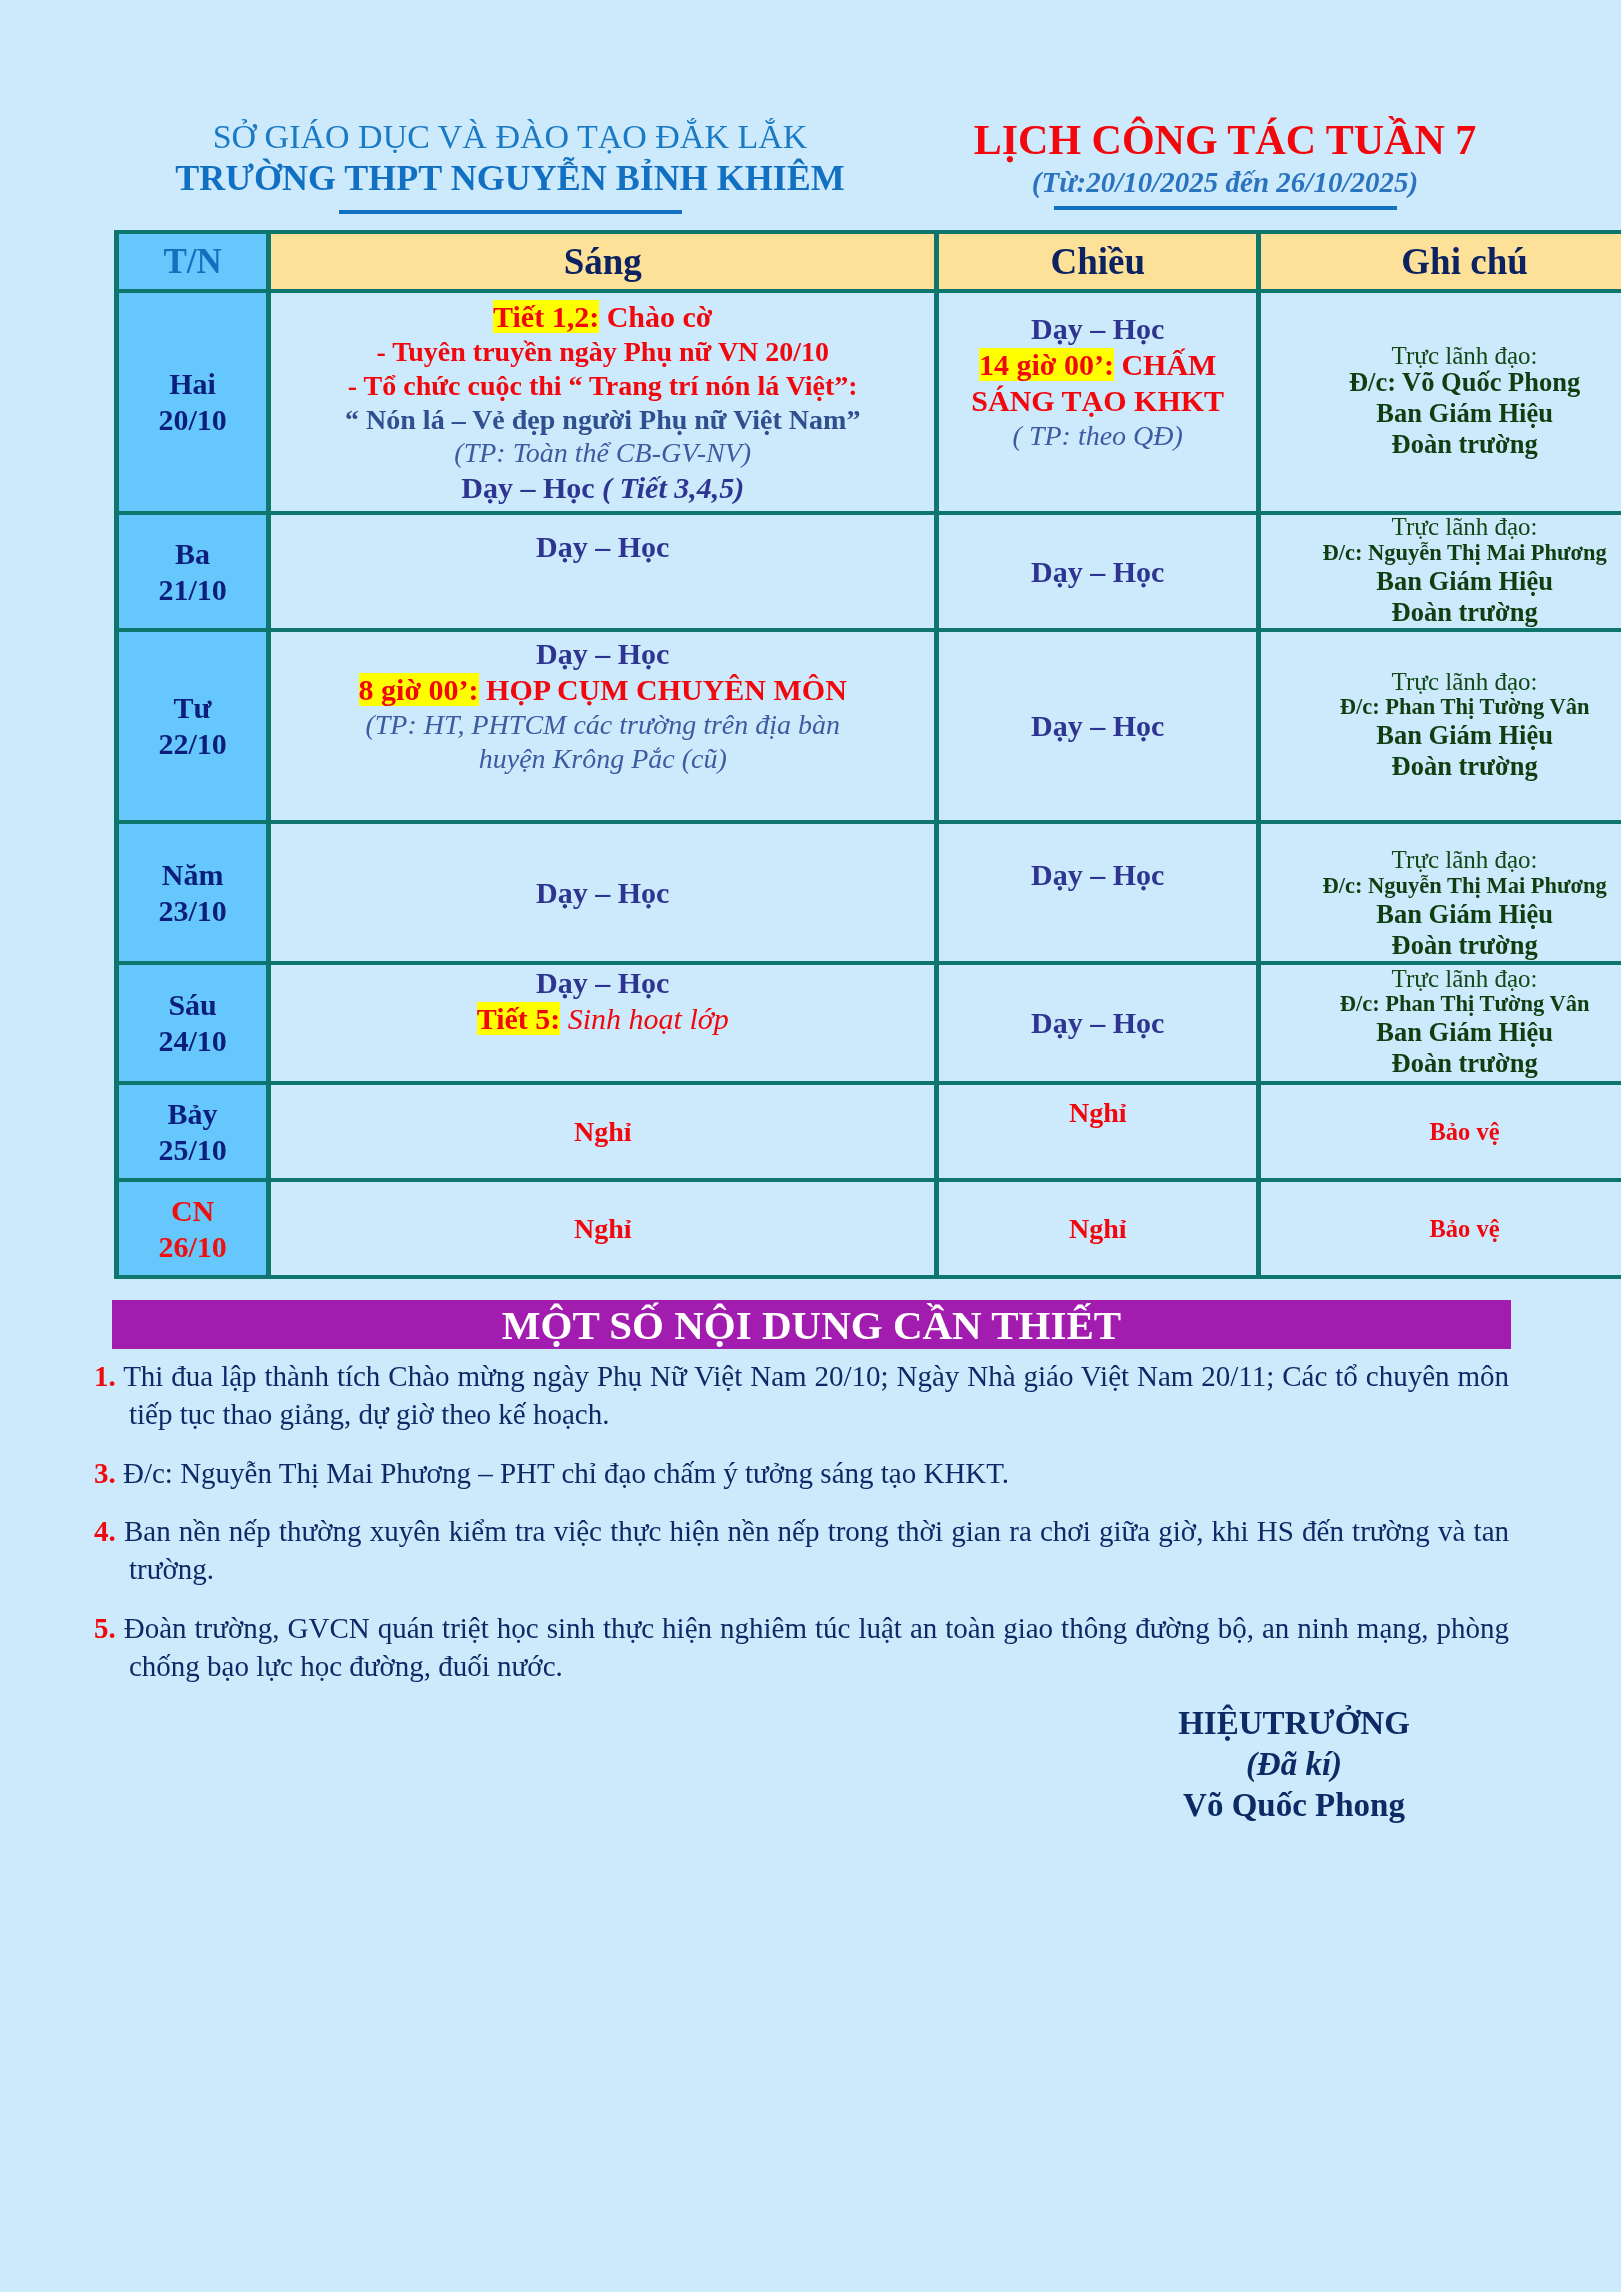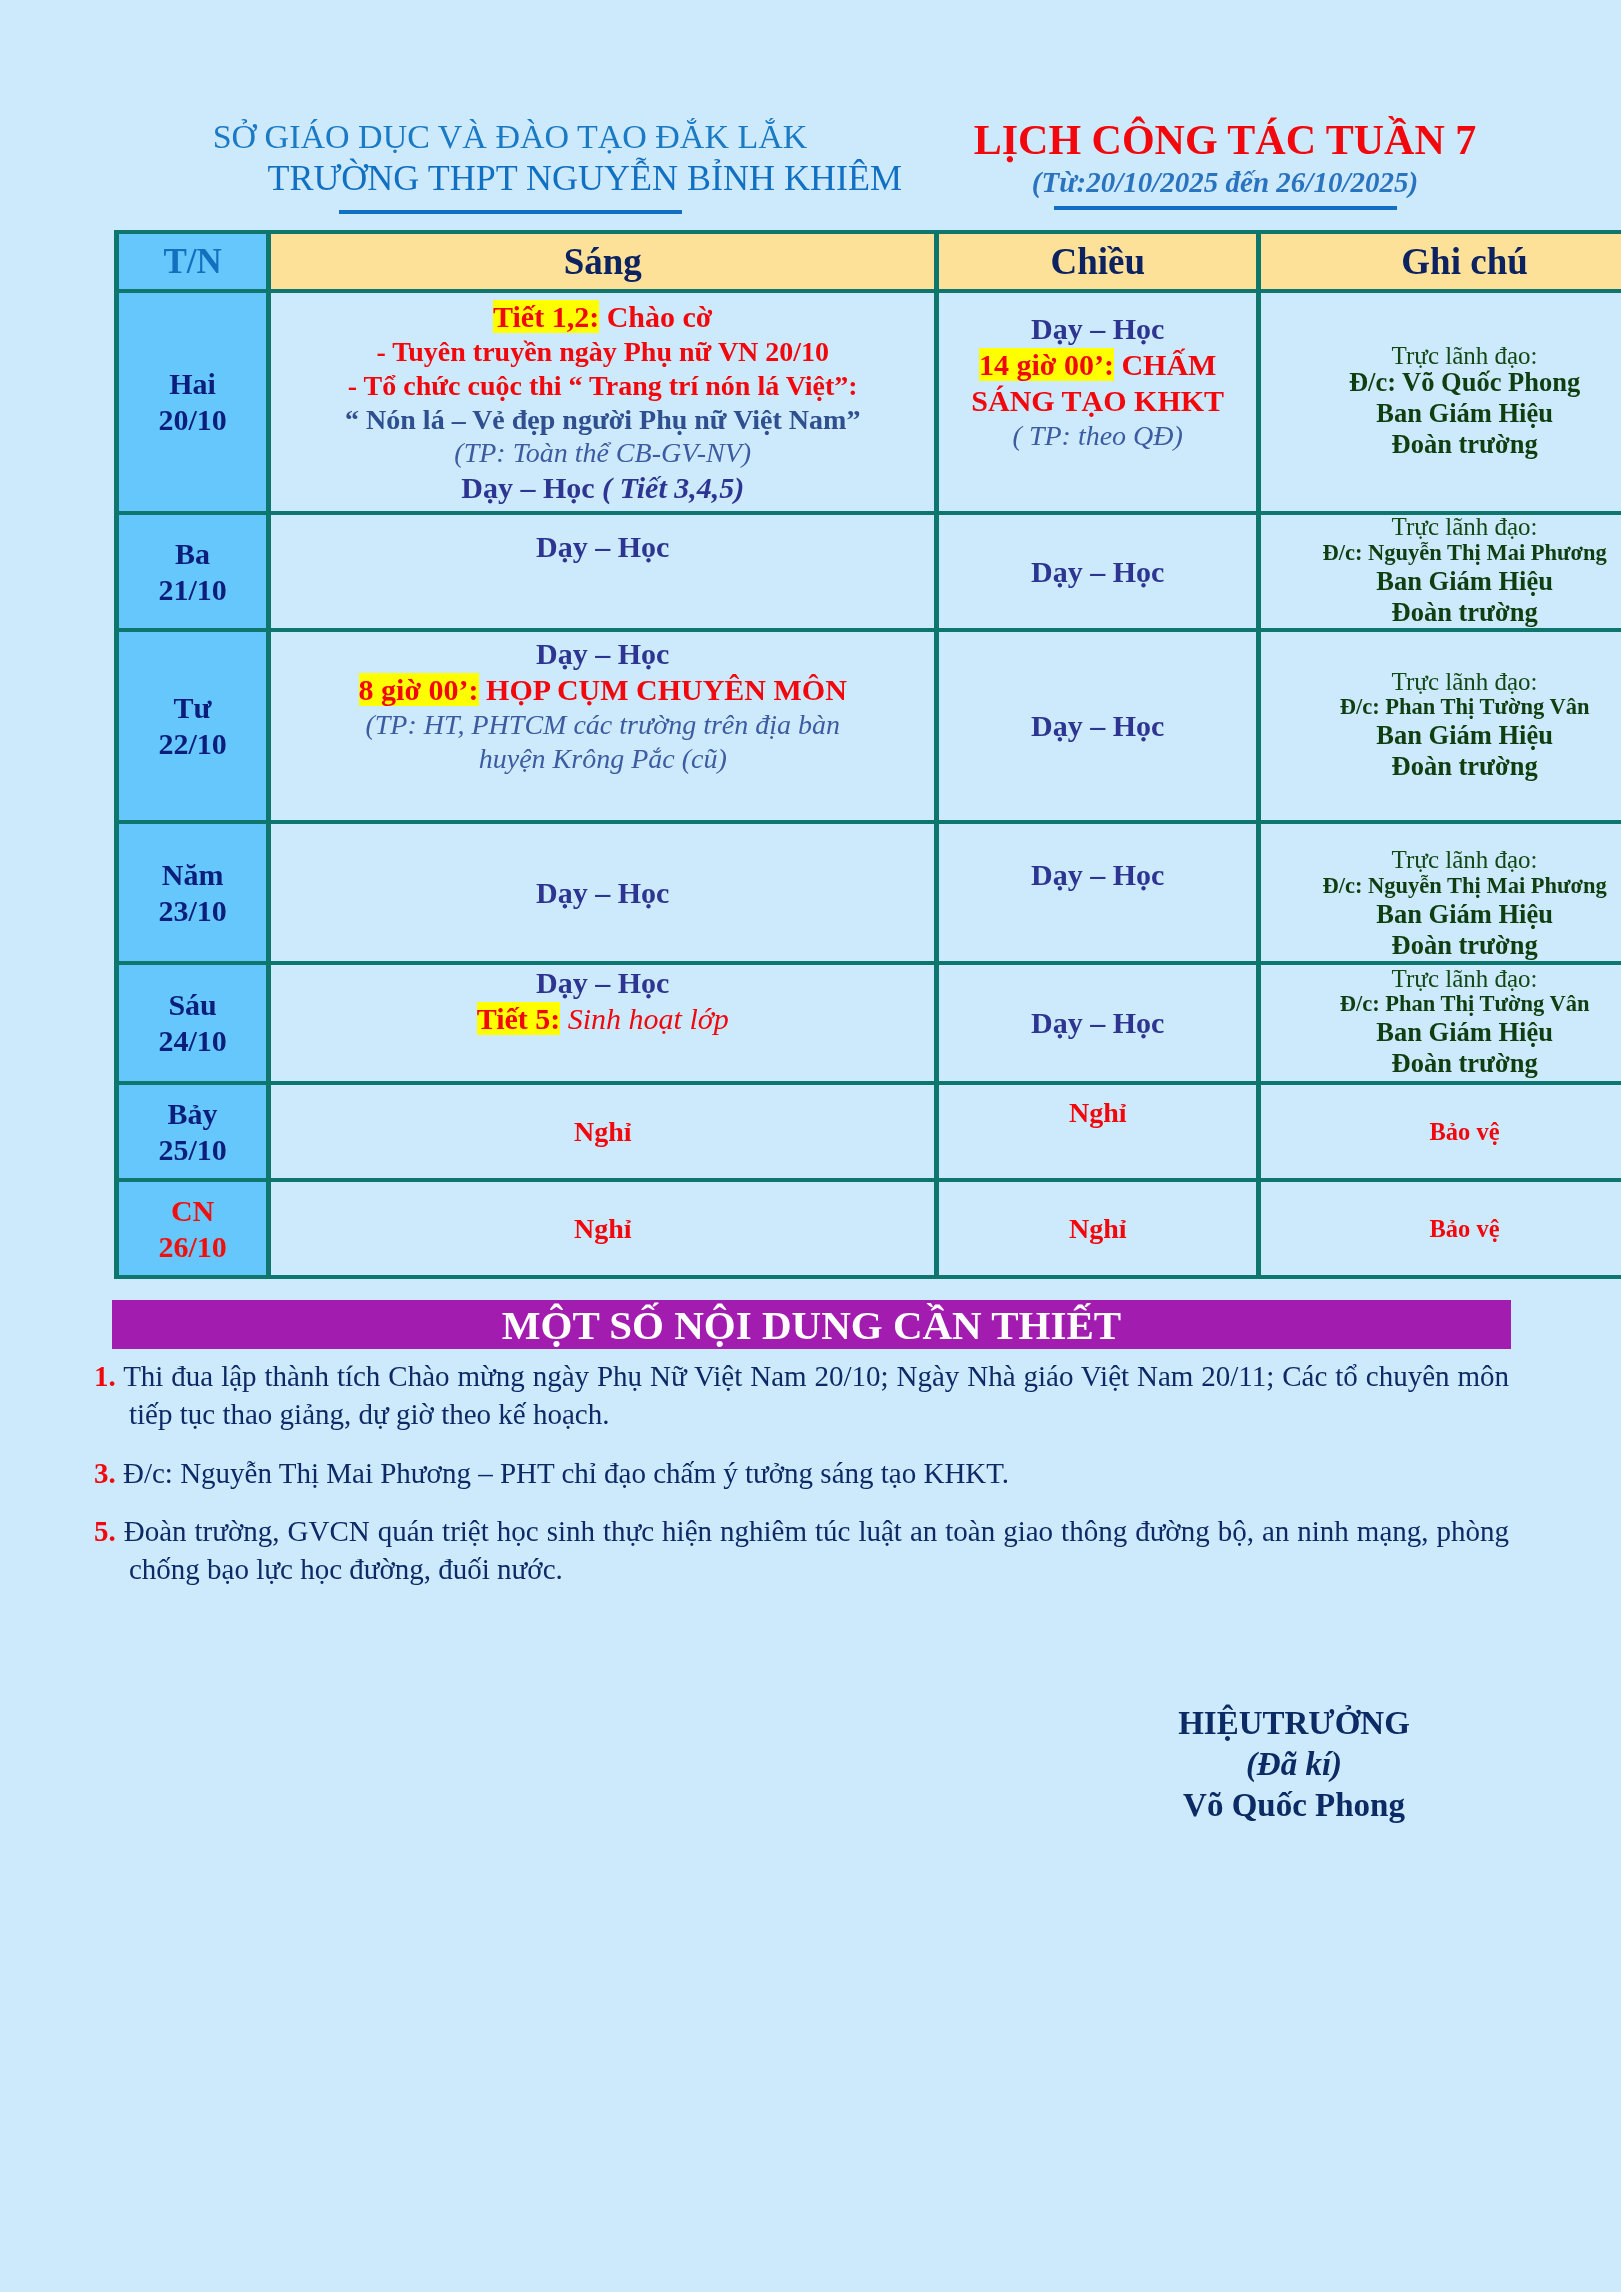--- a/index.html
+++ b/index.html
@@ -8,21 +8,21 @@
     background: #cdeafd;
     font-family: "Liberation Serif", serif;
     position: relative;
     overflow: hidden;
   }
   .hdr-left {
     position: absolute; left: 118px; top: 116px; width: 784px;
     text-align: center; color: #1a7ac4;
   }
   .hdr-left .l1 { font-size: 34px; line-height: 41px; }
-  .hdr-left .l2 { font-size: 36px; line-height: 43px; font-weight: normal; color: #1170c2; text-align: right; }
+  .hdr-left .l2 { font-size: 36px; line-height: 43px; font-weight: bold; color: #1170c2; }
   .hdr-left .rule { width: 343px; height: 3.9px; background: #1170c2; margin: 9.8px auto 0; }
   .hdr-right {
     position: absolute; left: 931px; top: 116px; width: 588px; text-align: center;
   }
   .hdr-right .t1 { font-size: 42px; line-height: 49px; font-weight: bold; color: #f2080c; }
   .hdr-right .t2 { font-size: 29px; line-height: 35px; font-weight: bold; font-style: italic; color: #2a73bf; }
   .hdr-right .rule { width: 343px; height: 3.9px; background: #1170c2; margin: 5.9px auto 0; }
 
   table.sched {
     position: absolute; left: 114px; top: 230px;
@@ -240,20 +240,21 @@
     </td>
   </tr>
 </tbody>
   </table>
 
 <div class="banner">MỘT SỐ NỘI DUNG CẦN THIẾT</div>
 
 <div class="notes">
   <div class="note"><span class="num">1.</span><span> Thi đua lập thành tích Chào mừng ngày Phụ Nữ Việt Nam 20/10; Ngày Nhà giáo Việt Nam 20/11; Các tổ chuyên môn tiếp tục thao giảng, dự giờ theo kế hoạch.</span></div>
   <div class="note"><span class="num">3.</span><span> Đ/c: Nguyễn Thị Mai Phương – PHT chỉ đạo chấm ý tưởng sáng tạo KHKT.</span></div>
+  <div class="note"><span class="num">4.</span><span> Ban nền nếp thường xuyên kiểm tra việc thực hiện nền nếp trong thời gian ra chơi giữa giờ, khi HS đến trường và tan trường.</span></div>
   <div class="note"><span class="num">5.</span><span> Đoàn trường, GVCN quán triệt học sinh thực hiện nghiêm túc luật an toàn giao thông đường bộ, an ninh mạng, phòng chống bạo lực học đường, đuối nước.</span></div>
 </div>
 
 <div class="sign">
   <div>HIỆUTRƯỞNG</div>
   <div class="it">(Đã kí)</div>
   <div>Võ Quốc Phong</div>
 </div>
 
 

